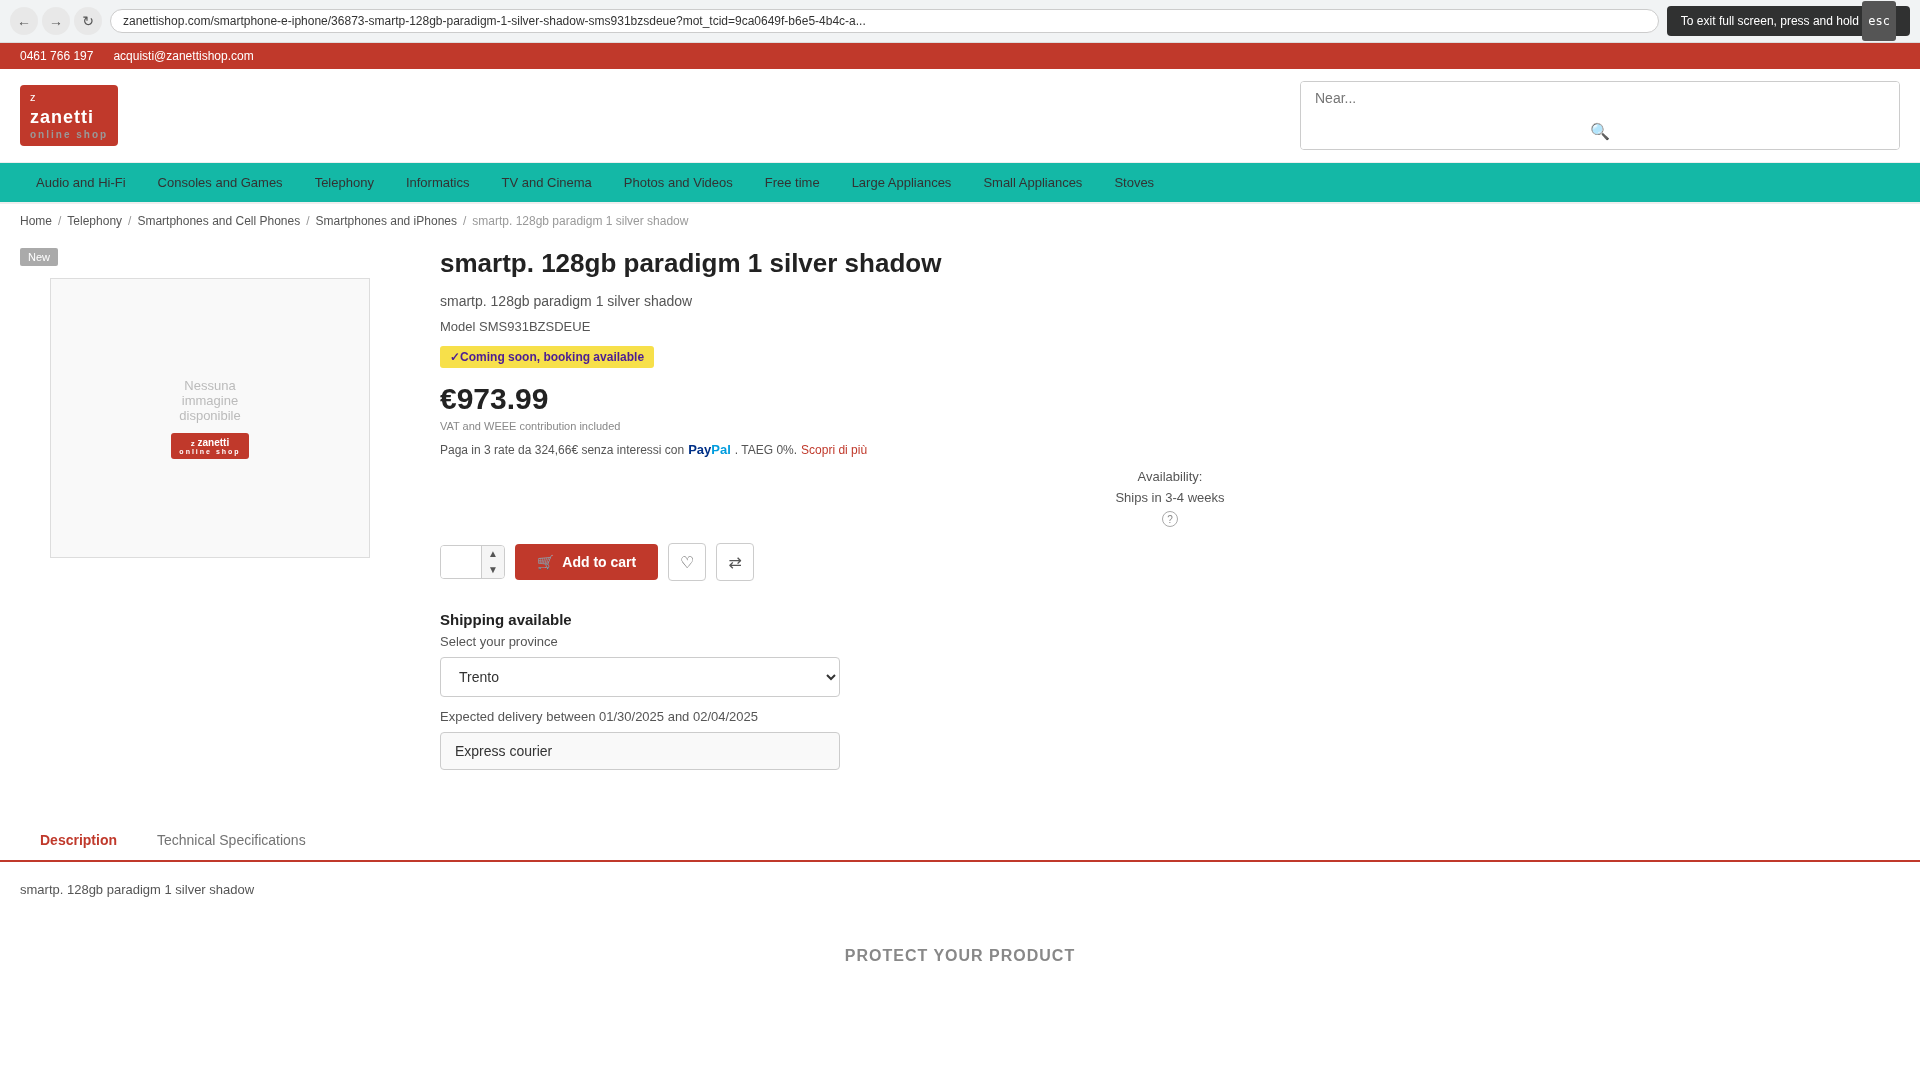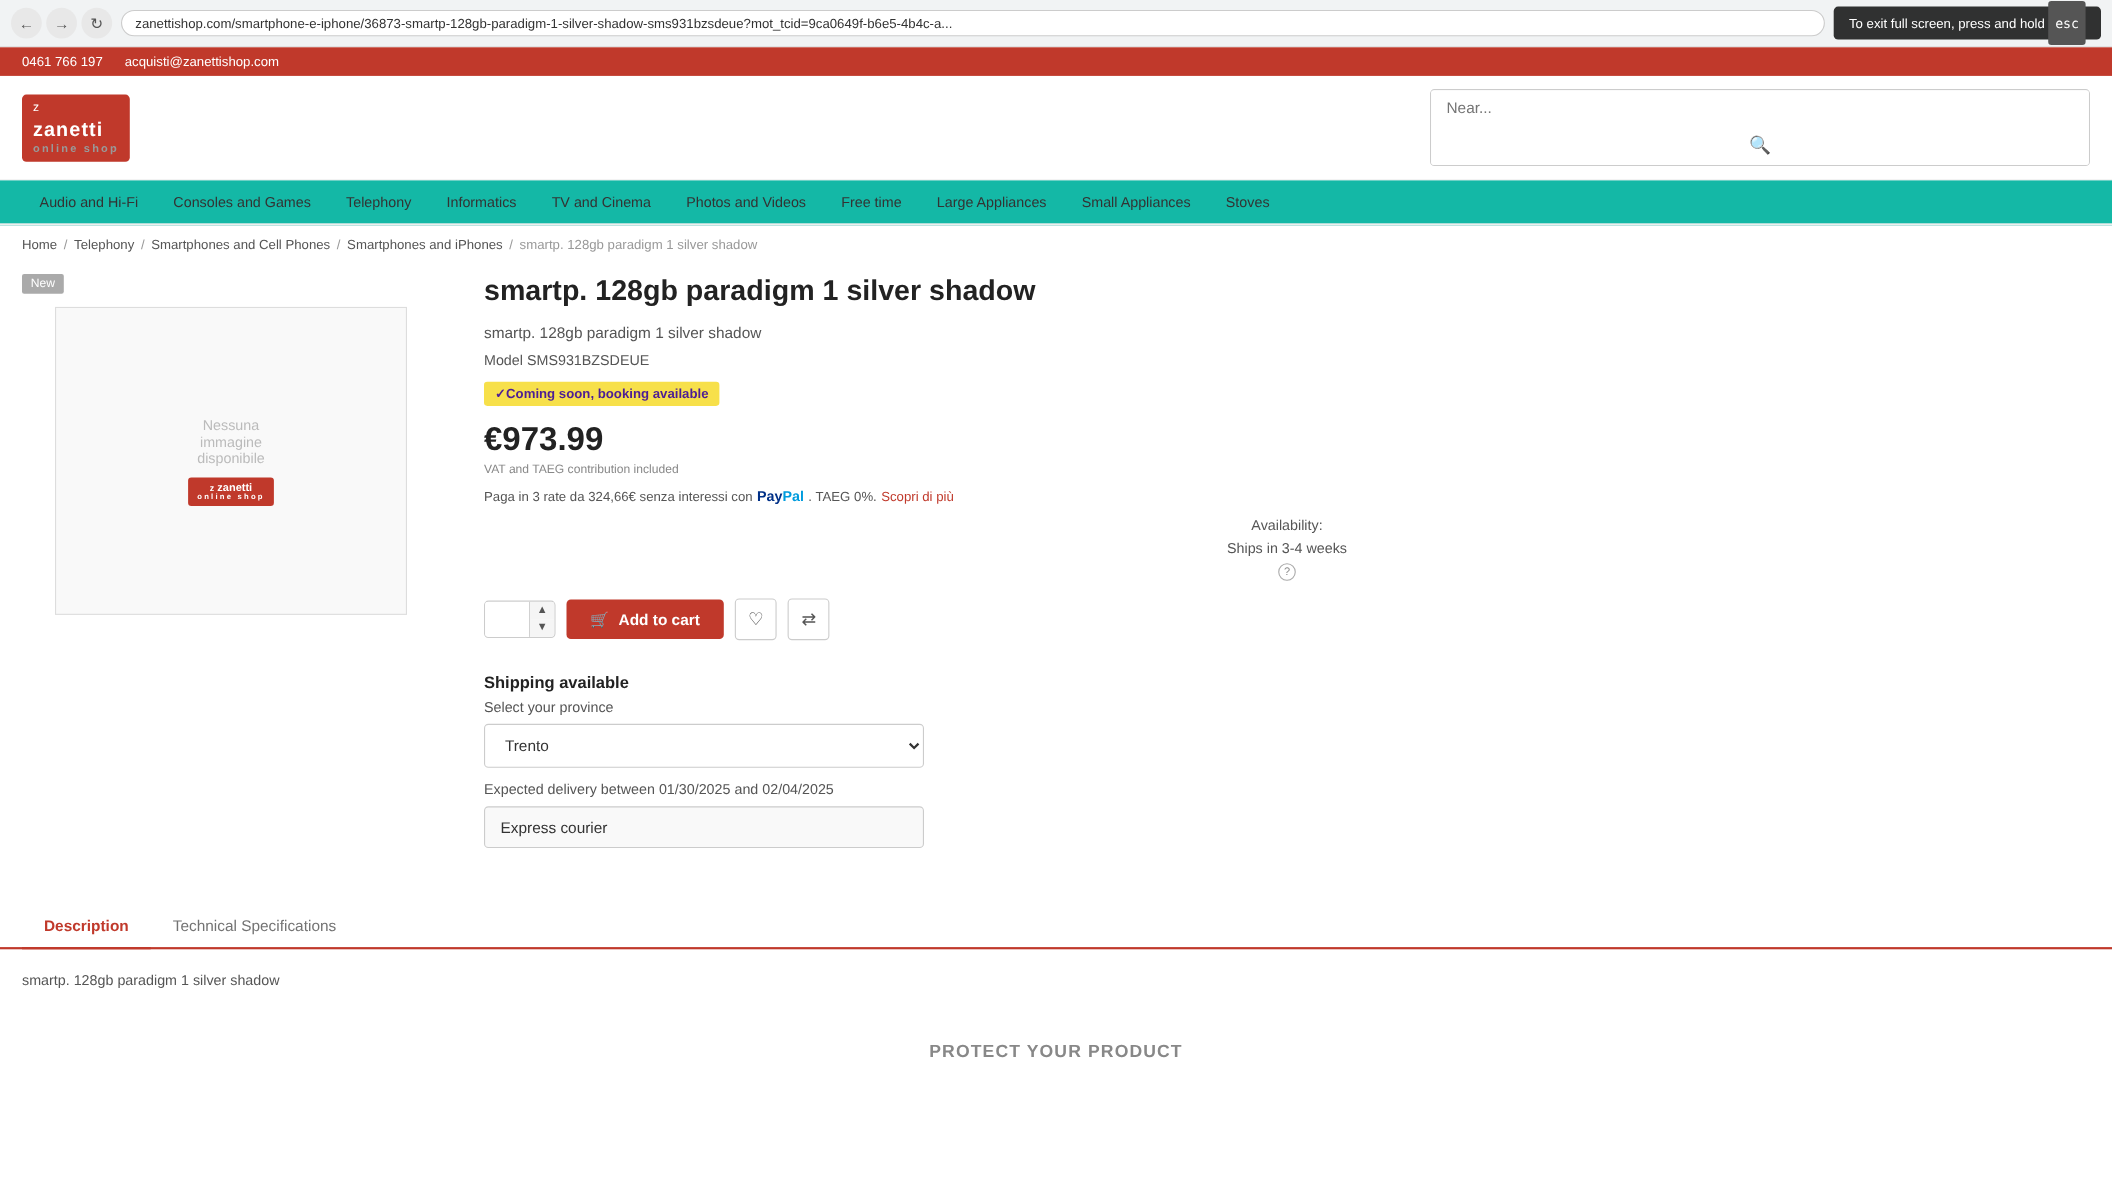--- a/index.html
+++ b/index.html
@@ -467,21 +467,21 @@
 
   <div class="product-info">
     <h1 class="product-title">smartp. 128gb paradigm 1 silver shadow</h1>
     <div class="product-subtitle">smartp. 128gb paradigm 1 silver shadow</div>
     <div class="model-line">
       <span>Model</span>
       <span>SMS931BZSDEUE</span>
     </div>
     <div class="coming-soon-badge">✓Coming soon, booking available</div>
     <div class="price">€973.99</div>
-    <div class="vat-note">VAT and TAEG contribution included</div>
+    <div class="vat-note">VAT and WEEE contribution included</div>
     <div class="paypal-line">
       <span>Paga in 3 rate da 324,66€ senza interessi con</span>
       <span class="paypal-brand">Pay<span>Pal</span></span>
       <span>. TAEG 0%.</span>
       <a href="#" class="scopri-link">Scopri di più</a>
     </div>
     <div class="availability-line">
       <span>Availability:</span>
       <span>Ships in 3-4 weeks</span>
       <div class="help-icon">?</div>

